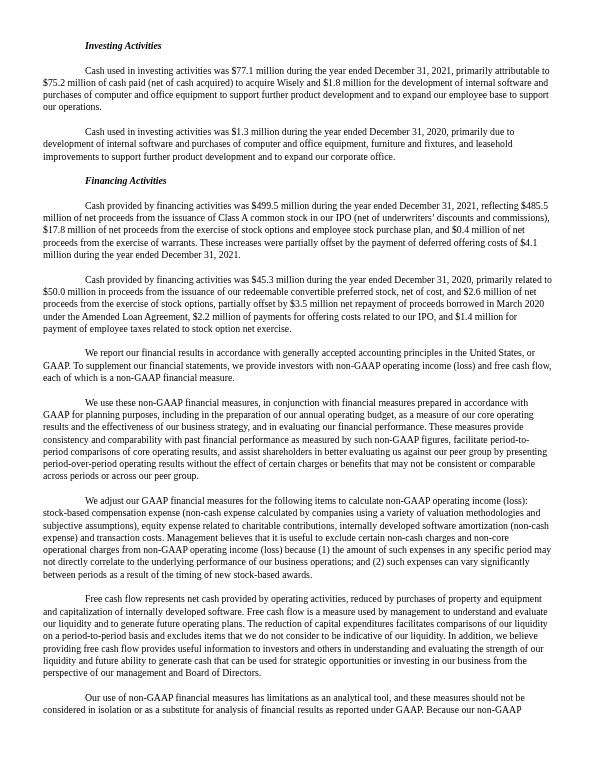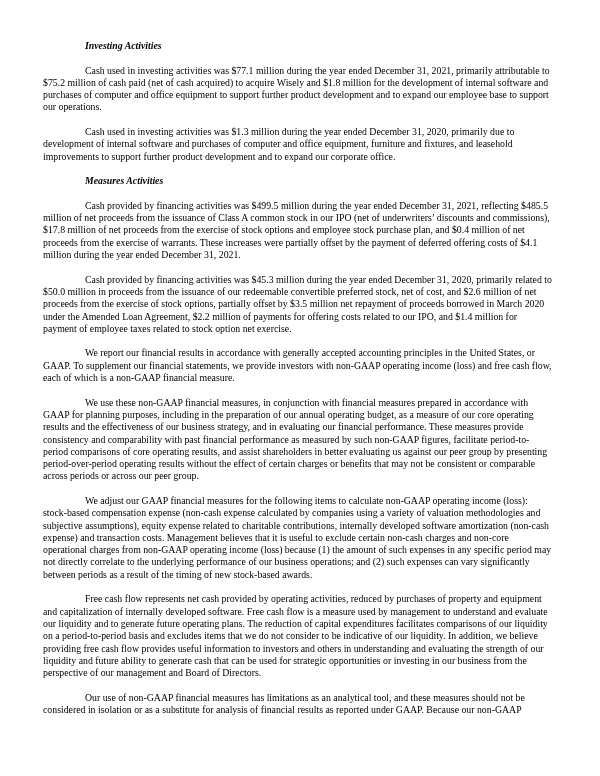--- a/index.html
+++ b/index.html
@@ -50,21 +50,21 @@
   }
 </style>
 </head>
 <body>
 
 <div class="page">
   <div class="content">
     <div class="block heading-bold-italic">Investing Activities</div>
     <div class="block para">Cash used in investing activities was $77.1 million during the year ended December 31, 2021, primarily attributable to $75.2 million of cash paid (net of cash acquired) to acquire Wisely and $1.8 million for the development of internal software and purchases of computer and office equipment to support further product development and to expand our employee base to support our operations.</div>
     <div class="block para">Cash used in investing activities was $1.3 million during the year ended December 31, 2020, primarily due to development of internal software and purchases of computer and office equipment, furniture and fixtures, and leasehold improvements to support further product development and to expand our corporate office.</div>
-    <div class="block heading-bold-italic">Measures Activities</div>
+    <div class="block heading-bold-italic">Financing Activities</div>
     <div class="block para">Cash provided by financing activities was $499.5 million during the year ended December 31, 2021, reflecting $485.5 million of net proceeds from the issuance of Class A common stock in our IPO (net of underwriters’ discounts and commissions), $17.8 million of net proceeds from the exercise of stock options and employee stock purchase plan, and $0.4 million of net proceeds from the exercise of warrants. These increases were partially offset by the payment of deferred offering costs of $4.1 million during the year ended December 31, 2021.</div>
     <div class="block para">Cash provided by financing activities was $45.3 million during the year ended December 31, 2020, primarily related to $50.0 million in proceeds from the issuance of our redeemable convertible preferred stock, net of cost, and $2.6 million of net proceeds from the exercise of stock options, partially offset by $3.5 million net repayment of proceeds borrowed in March 2020 under the Amended Loan Agreement, $2.2 million of payments for offering costs related to our IPO, and $1.4 million for payment of employee taxes related to stock option net exercise.</div>
     <div class="block para">We report our financial results in accordance with generally accepted accounting principles in the United States, or GAAP. To supplement our financial statements, we provide investors with non-GAAP operating income (loss) and free cash flow, each of which is a non-GAAP financial measure.</div>
     <div class="block para">We use these non-GAAP financial measures, in conjunction with financial measures prepared in accordance with GAAP for planning purposes, including in the preparation of our annual operating budget, as a measure of our core operating results and the effectiveness of our business strategy, and in evaluating our financial performance. These measures provide consistency and comparability with past financial performance as measured by such non-GAAP figures, facilitate period-to-period comparisons of core operating results, and assist shareholders in better evaluating us against our peer group by presenting period-over-period operating results without the effect of certain charges or benefits that may not be consistent or comparable across periods or across our peer group.</div>
     <div class="block para">We adjust our GAAP financial measures for the following items to calculate non-GAAP operating income (loss): stock-based compensation expense (non-cash expense calculated by companies using a variety of valuation methodologies and subjective assumptions), equity expense related to charitable contributions, internally developed software amortization (non-cash expense) and transaction costs. Management believes that it is useful to exclude certain non-cash charges and non-core operational charges from non-GAAP operating income (loss) because (1) the amount of such expenses in any specific period may not directly correlate to the underlying performance of our business operations; and (2) such expenses can vary significantly between periods as a result of the timing of new stock-based awards.</div>
     <div class="block para">Free cash flow represents net cash provided by operating activities, reduced by purchases of property and equipment and capitalization of internally developed software. Free cash flow is a measure used by management to understand and evaluate our liquidity and to generate future operating plans. The reduction of capital expenditures facilitates comparisons of our liquidity on a period-to-period basis and excludes items that we do not consider to be indicative of our liquidity. In addition, we believe providing free cash flow provides useful information to investors and others in understanding and evaluating the strength of our liquidity and future ability to generate cash that can be used for strategic opportunities or investing in our business from the perspective of our management and Board of Directors.</div>
     <div class="block para">Our use of non-GAAP financial measures has limitations as an analytical tool, and these measures should not be considered in isolation or as a substitute for analysis of financial results as reported under GAAP. Because our non-GAAP financial measures are not calculated in accordance with GAAP, they may not necessarily be comparable to similarly titled measures employed by other companies.</div>
   </div>
   <div class="page-number">64</div>
 </div>

